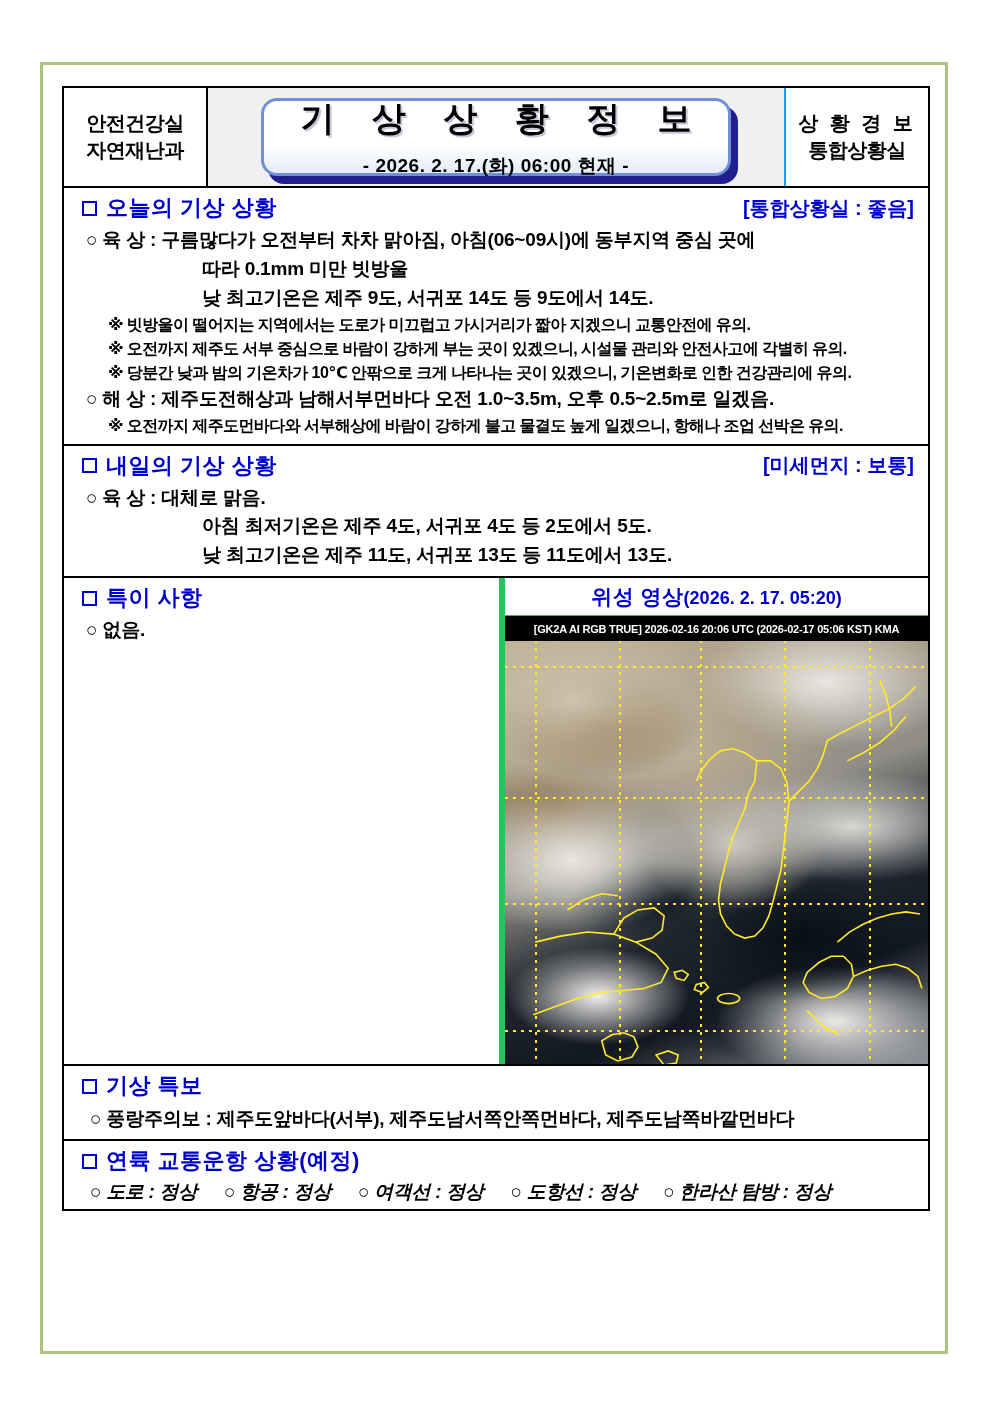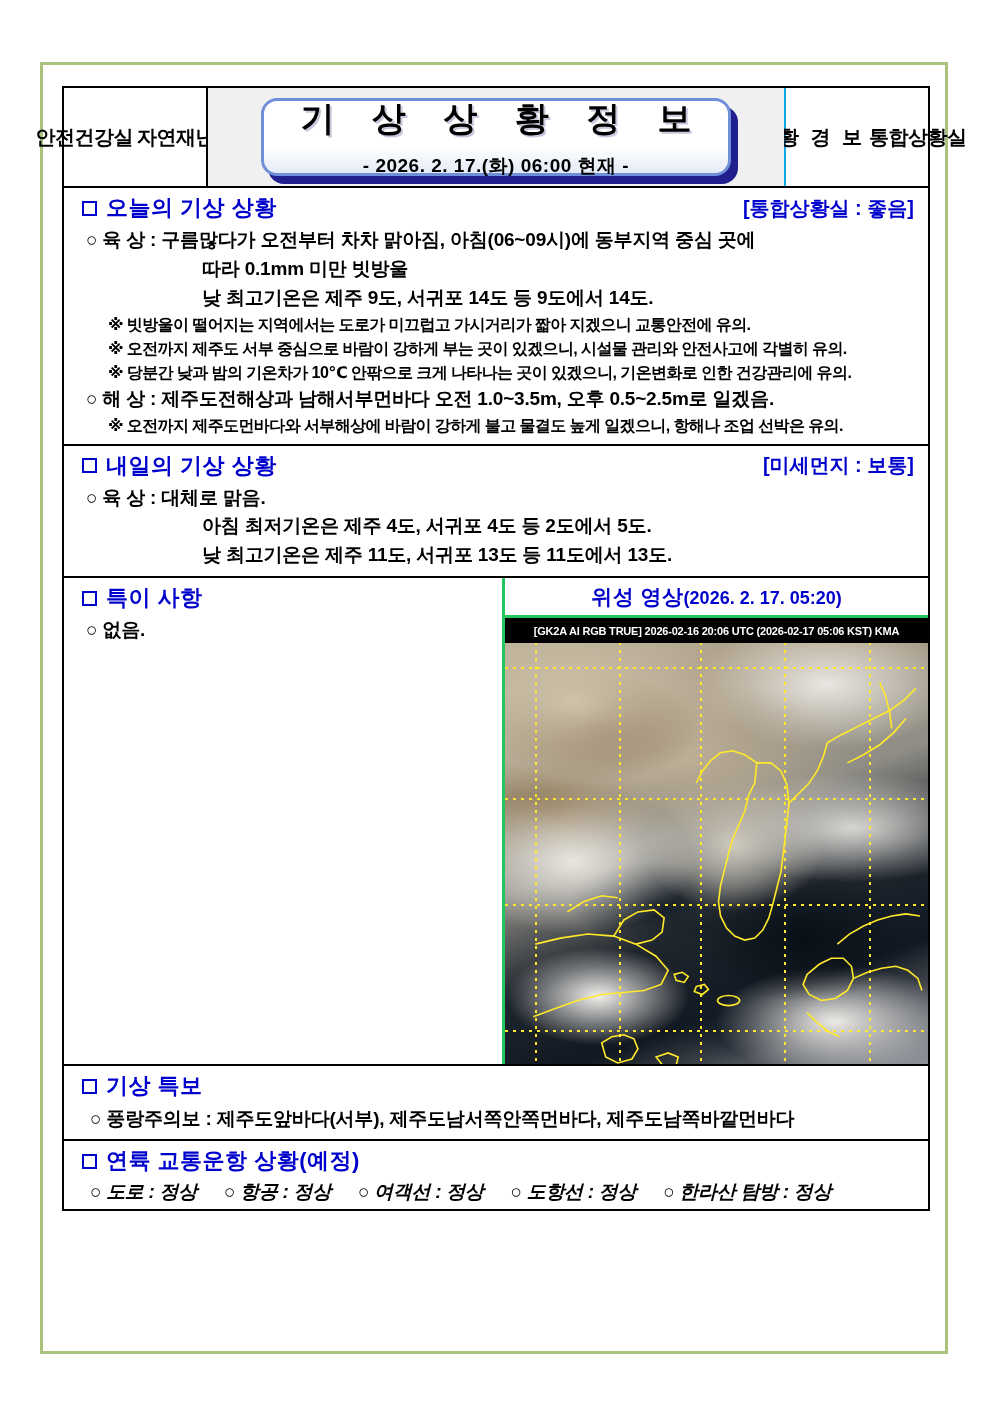--- a/index.html
+++ b/index.html
@@ -41,21 +41,21 @@
     display: flex;
     align-items: stretch;
     border-bottom: 2px solid #000000;
     height: 98px;
   }
   .header-cell-left,
   .header-cell-right {
     width: 142px;
     flex: 0 0 142px;
     display: flex;
-    flex-direction: row;
+    flex-direction: column;
     align-items: center;
     justify-content: center;
     gap: 4px;
     background: #ffffff;
   }
   .header-cell-left { border-right: 2px solid #000000; }
   .header-cell-right { border-left: 2px solid #0ea5e9; }
 
   .hdr-line {
     font-size: 20px;
@@ -188,34 +188,34 @@
   
   .split {
     display: flex;
     align-items: stretch;
     border-bottom: 2px solid #000000;
     height: 486px;
   }
   .split-left {
     flex: 0 0 441px;
     width: 441px;
-    border-right: 3px solid #22c55e;
+    border-right: 6px solid #22c55e;
     box-sizing: border-box;
   }
   .split-right {
     flex: 1 1 auto;
     display: flex;
     flex-direction: column;
     box-sizing: border-box;
   }
   .sat-head {
     text-align: center;
     padding: 5px 0 4px 0;
     white-space: nowrap;
-    border-bottom: 3px solid #22c55e;
+    border-bottom: 1px solid #22c55e;
   }
   .sat-head .t1 {
     font-size: 21px;
     font-weight: bold;
     color: #0000CC;
     letter-spacing: 0.5px;
   }
   .sat-head .t2 {
     font-size: 18px;
     font-weight: bold;

